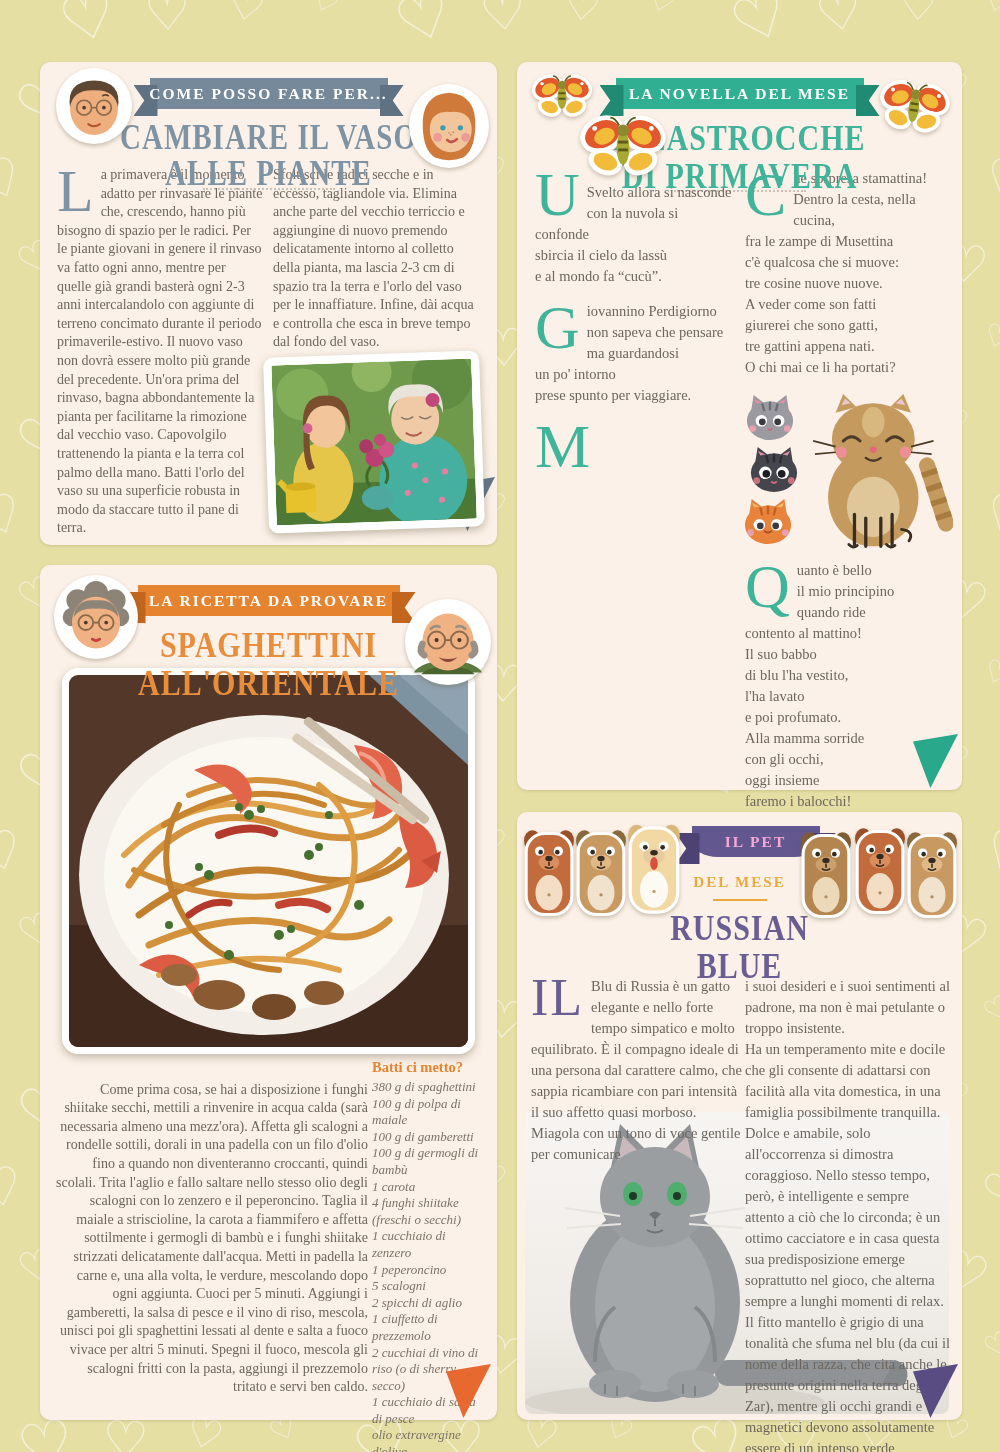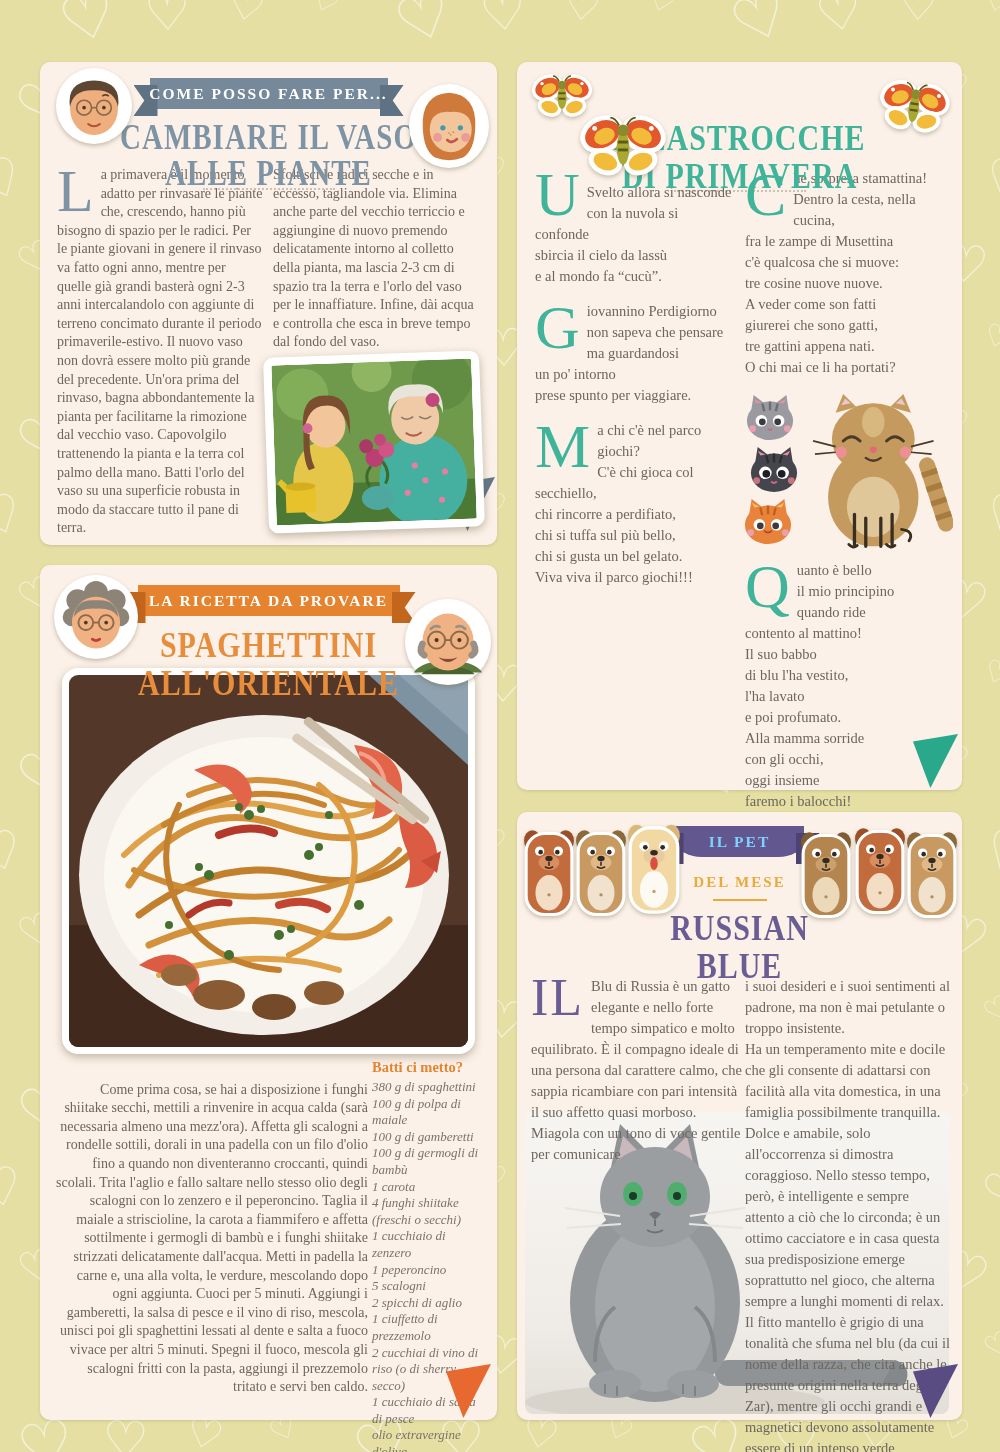--- a/index.html
+++ b/index.html
@@ -45,21 +45,21 @@
   .photo { position:absolute; background:#fff; box-shadow:0 3px 8px rgba(100,90,60,.4); overflow:hidden; }
 
   
   .slate  { color:#7e94a5; }
   .teal-t { color:#3fb49a; }
   .orange-t { color:#e78d3b; }
   .purple-t { color:#6a5d93; }
   .r-slate { background:#76899b; }  .r-slate:before,.r-slate:after { background:#5e7284; }
   .r-teal  { background:#30af92; }  .r-teal:before,.r-teal:after { background:#218a73; }
   .r-orange{ background:#e5832f; }  .r-orange:before,.r-orange:after { background:#c2661d; }
-  .r-purple{ background:#63578f; color:#7dd3fc; } .r-purple:before,.r-purple:after { background:#4d4273; }
+  .r-purple{ background:#63578f; color:#f9a8d4;margin-left:16px; } .r-purple:before,.r-purple:after { background:#4d4273; }
 
   .ing { font-style:italic; font-size:13px; line-height:16.6px; color:#7b7368; }
   .ing-title { font-weight:bold; font-style:normal; color:#e5832f; font-size:14.5px; margin-bottom:3px; }
 </style>
 </head>
 <body>
 
 <div id="hearts">
     <span style="left: -24px; top: -14px; font-size: 30px; transform: rotate(-28deg);">♡</span>
     <span style="left: 60px; top: -14px; font-size: 63px; transform: rotate(-15deg);">♡</span>
@@ -432,43 +432,41 @@
       <circle cx="16" cy="22" r="2.5" fill="#fff"></circle>
         <circle cx="74" cy="22" r="2.5" fill="#fff"></circle>
       <ellipse cx="45" cy="42" rx="6.5" ry="17" fill="#a8a832"></ellipse>
       <line x1="40" y1="36" x2="50" y2="36" stroke="#5c5c18" stroke-width="3"></line>
       <line x1="40" y1="44" x2="50" y2="44" stroke="#5c5c18" stroke-width="3"></line>
       <circle cx="45" cy="24" r="6" fill="#8a8a2e"></circle>
       <path d="M41 19 q-4 -8 -9 -8 M49 19 q4 -8 9 -8" stroke="#5c5c18" stroke-width="2" fill="none"></path>
     </svg>
   </div>
 
+  <div class="ribbon r-teal" style="left:50%; transform:translateX(-50%); top:16px; width:248px;">
+    <span>LA NOVELLA DEL MESE</span>
+  </div>
   <div class="title teal-t" style="top:56px; font-size:30px;">
     <div>FILASTROCCHE</div>
     <div>DI PRIMAVERA</div>
   </div>
   <div class="dotted" style="top:128px;"></div>
 
   <div style="position:absolute; left:18px; top:106px; width:198px;">
     <p class="stanza"><span class="cap teal-t" style="font-size:62px;">U</span></p>
     <p class="stanza"><span>Svelto allora si nasconde
 con la nuvola si confonde
 sbircia il cielo da lassù
 e al mondo fa “cucù”.</span></p>
     <p class="stanza"><span class="cap teal-t" style="font-size:62px;">G</span><span>iovannino Perdigiorno
 non sapeva che pensare
 ma guardandosi
 un po' intorno
 prese spunto per viaggiare.</span></p>
-    <p class="stanza"><span class="cap teal-t" style="font-size:62px;">M</span><span>a chi c'è nel parco giochi?
-C'è chi gioca col secchiello,
-chi rincorre a perdifiato,
-chi si tuffa sul più bello,
-chi si gusta un bel gelato.
-Viva viva il parco giochi!!!</span></p>
+    <p class="stanza"><span class="cap teal-t" style="font-size:62px;">M</span></p>
   </div>
 
   <div style="position:absolute; left:228px; top:106px; width:205px;">
     <p class="stanza"><span class="cap teal-t" style="font-size:62px;">C</span><span>he sorpresa stamattina!
 Dentro la cesta, nella cucina,
 fra le zampe di Musettina
 c'è qualcosa che si muove:
 tre cosine nuove nuove.
 A veder come son fatti
 giurerei che sono gatti,

